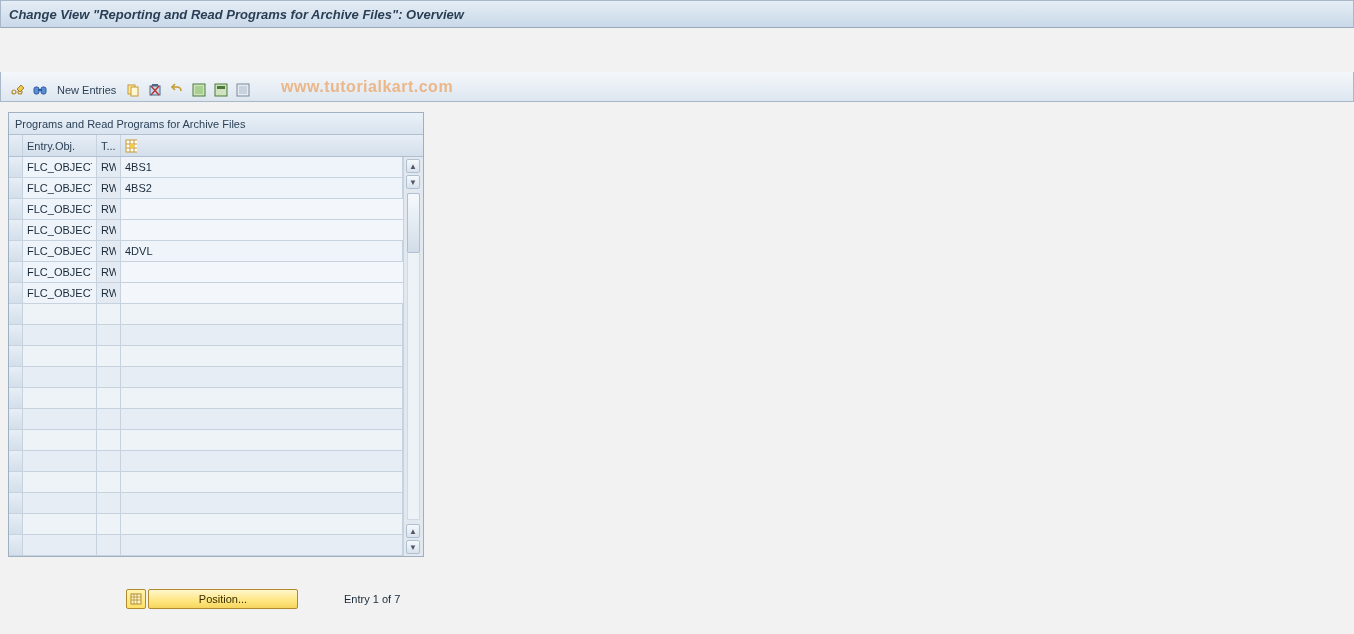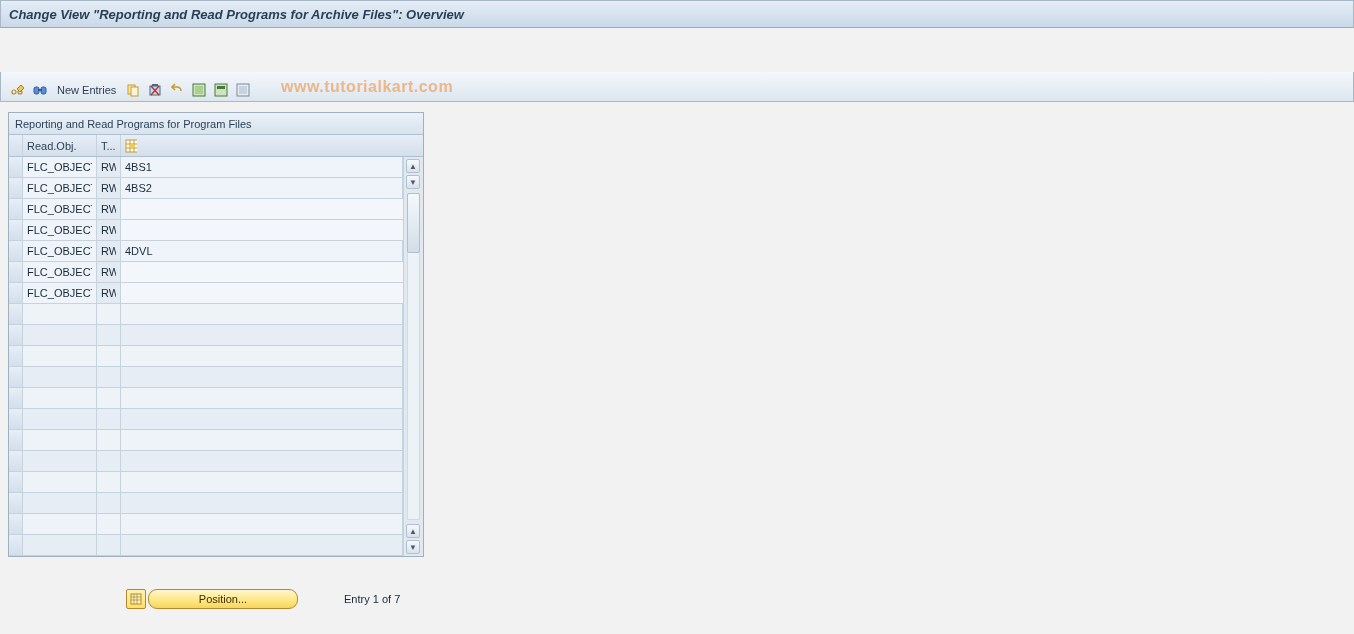--- a/index.html
+++ b/index.html
@@ -86,21 +86,21 @@
   .row.empty .cell.col-sel, .row.alt .cell.col-sel { background:linear-gradient(#e7eef6,#d3dfeb);}
   .cell.col-t { background:#e3eaf2;}
   .cell.col-obj{ background:#e9f0f7;}
   .cell.col-prog{ background:#eef4fa;}
   .cell input { width:100%; border:none; background:transparent; font-size:11px; color:#1a2a3a; outline:none; font-family:inherit;}
 
   
   .status-row { position:absolute; left:0; right:0; top:585px; height:28px; display:flex; align-items:center; padding:0 8px;}
   .pos-btn-wrap { position:absolute; left:126px; display:flex; align-items:center; gap:2px;}
   .pos-icon { width:20px; height:20px; background:linear-gradient(#fff3b0,#ffe066); border:1px solid #b08a2e; border-radius:2px; display:flex; align-items:center; justify-content:center; font-size:10px; color:#6b5200;}
-  .pos-btn { width:150px; height:20px; background:linear-gradient(#fff6cc,#ffe680 60%,#f5d55e); border:1px solid #b08a2e; border-radius:9px; font-size:11px; color:#3a2f00; display:flex; align-items:center; justify-content:center; cursor:pointer;}
+  .pos-btn { width:150px; height:20px; background:linear-gradient(#fff6cc,#ffe680 60%,#f5d55e); border:1px solid #b08a2e; border-radius:2px; font-size:11px; color:#3a2f00; display:flex; align-items:center; justify-content:center; cursor:pointer;}
   .entry-text { position:absolute; left:344px; font-size:11px; color:#1a2a3a;}
 
   svg{ display:block; }
 </style>
 </head>
 <body>
 
 <div class="title-bar">
   <span>Change View "Reporting and Read Programs for Archive Files": Overview</span>
 </div>
@@ -155,24 +155,24 @@
     <svg width="16" height="16">
         <rect x="2" y="2" width="12" height="12" fill="#e6ecf2" stroke="#7a8a9a"></rect>
         <path d="M4 4h8v8H4z" fill="#c6d2de"></path>
       </svg>
   </div>
   <div class="watermark">www.tutorialkart.com</div>
 </div>
 
 <div class="content">
   <div class="table-wrap">
-    <div class="table-title">Reporting and Read Programs for Program Files</div>
+    <div class="table-title">Programs and Read Programs for Archive Files</div>
     <div class="table-header-row">
       <div class="th col-sel"></div>
-      <div class="th col-obj">Read.Obj.</div>
+      <div class="th col-obj">Entry.Obj.</div>
       <div class="th col-t">T...</div>
       <div class="th col-cfg">
         <svg width="14" height="14">
             <rect x="1" y="1" width="12" height="12" fill="#fff" stroke="#c79a2e"></rect>
             <path d="M1 5h12M1 9h12M5 1v12M9 1v12" stroke="#c79a2e" stroke-width="1"></path>
             <rect x="5" y="5" width="4" height="4" fill="#f4c94a"></rect>
           </svg>
       </div>
     </div>
     <div class="table-body">

